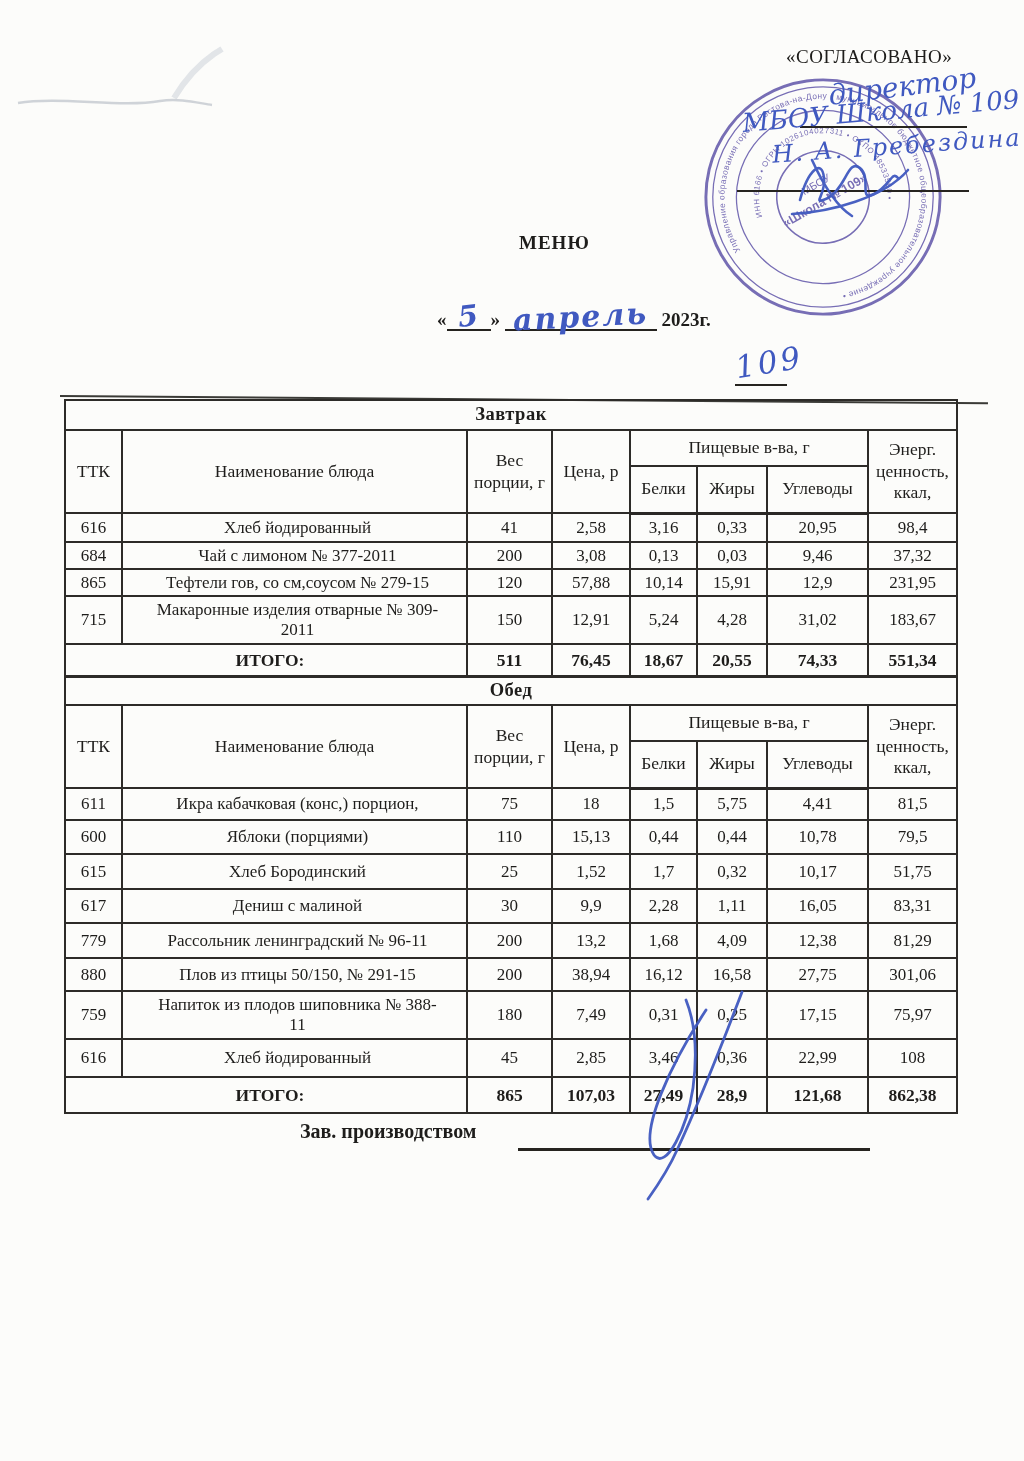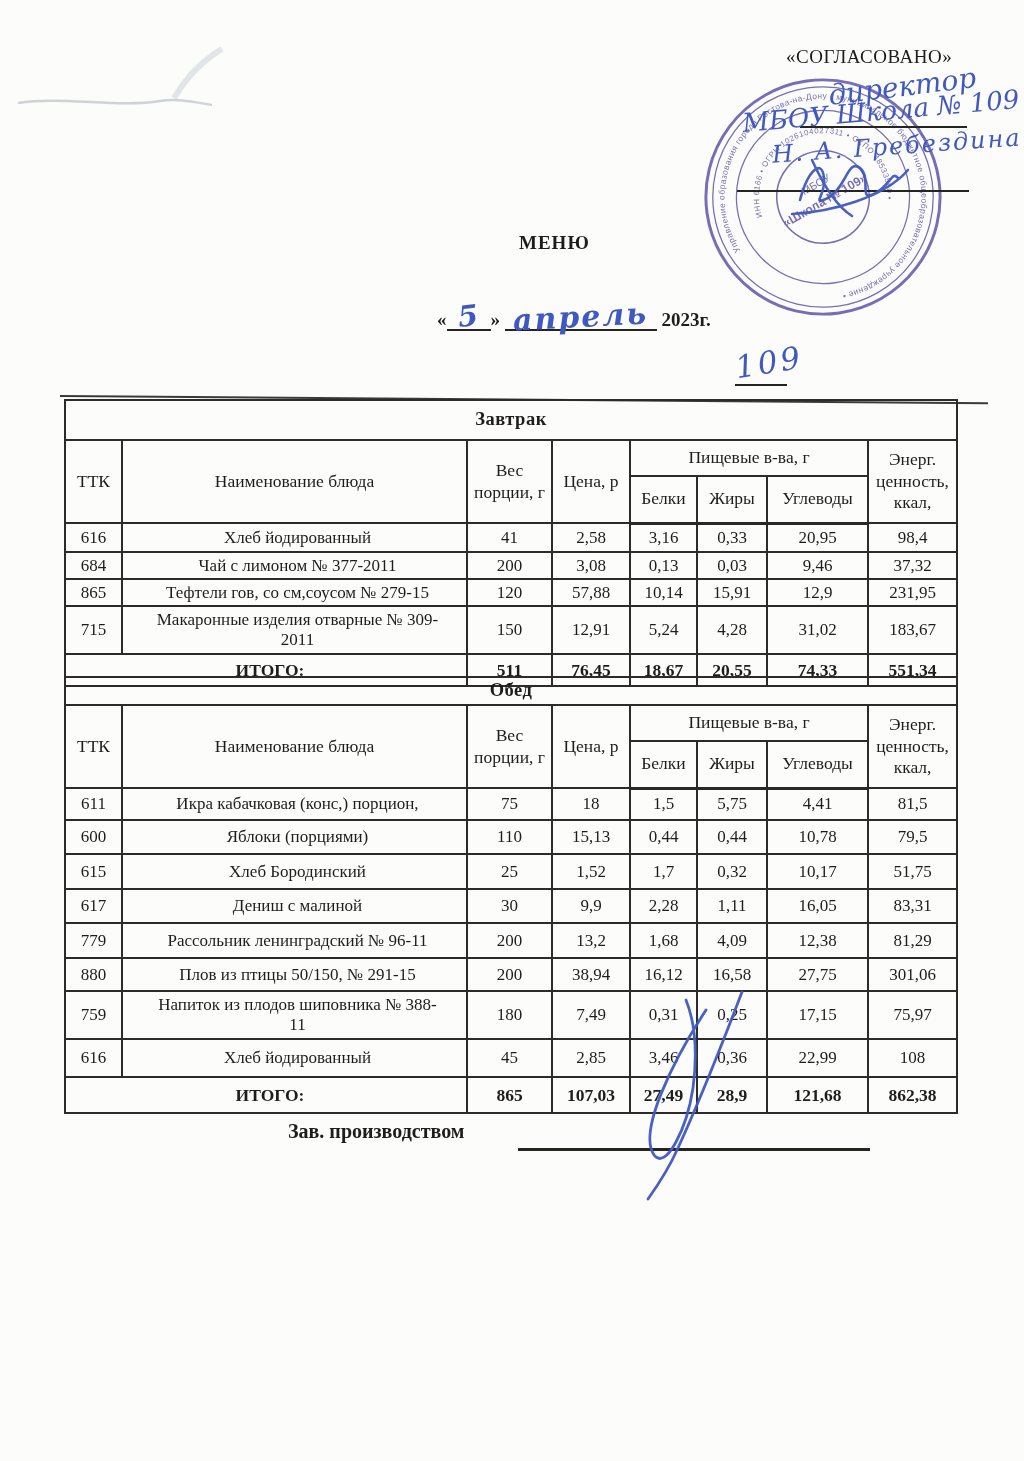--- a/index.html
+++ b/index.html
@@ -12,21 +12,21 @@
   
   .approved{left:786px;top:46px;font-size:19px;letter-spacing:.5px;}
   .org-title{left:199px;top:162px;font-size:19px;font-weight:bold;letter-spacing:.3px;}
   .menu-title{left:519px;top:232px;font-size:19px;font-weight:bold;letter-spacing:1px;}
   .menu-subtitle{left:325px;top:257px;font-size:18.5px;font-weight:bold;}
   .date-line{left:437px;top:303px;font-size:19px;font-weight:bold;white-space:nowrap;}
   .blank{display:inline-block;border-bottom:2px solid #25231f;text-align:center;vertical-align:bottom;}
   .blank-day{width:44px;}
   .blank-month{width:152px;}
   .production{left:397px;top:354px;font-size:19.5px;font-weight:bold;}
-  .footer-label{left:288px;top:1120px;font-size:20px;font-weight:bold;}
+  .footer-label{left:300px;top:1120px;font-size:20px;font-weight:bold;}
   
   .bline{position:absolute;background:#26241f;height:2px;}
   
   .hw{font-family:"DejaVu Serif",serif;font-style:italic;color:#4059c0;white-space:nowrap;}
   .hw-director{left:828px;top:70px;font-size:28px;transform:rotate(-7deg);}
   .hw-school{left:742px;top:96px;font-size:26px;transform:rotate(-5deg);}
   .hw-name{left:772px;top:132px;font-size:24px;transform:rotate(-4deg);letter-spacing:2px;}
   .hw-day{font-size:29px;line-height:20px;display:inline-block;transform:translateY(2px) rotate(-6deg);}
   .hw-month{font-size:30px;line-height:22px;display:inline-block;transform:translateY(3px) rotate(-3deg);letter-spacing:2px;}
   .hw-number{left:735px;top:344px;font-size:31px;transform:rotate(-9deg);letter-spacing:3px;}
@@ -124,21 +124,21 @@
         <col style="width:57px">
         <col style="width:345px">
         <col style="width:85px">
         <col style="width:78px">
         <col style="width:67px">
         <col style="width:70px">
         <col style="width:101px">
         <col style="width:89px">
       </colgroup>
     <tbody>
-        <tr style="height:40px">
+        <tr style="height:30px">
       <td colspan="8" class="title-cell">Завтрак</td>
     </tr>
     <tr class="head" style="height:36px">
       <td rowspan="2" class="head-bottom-cell">ТТК</td>
       <td rowspan="2">Наименование блюда</td>
       <td rowspan="2">Вес порции, г</td>
       <td rowspan="2">Цена, р</td>
       <td colspan="3">Пищевые в-ва, г</td>
       <td rowspan="2">Энерг. ценность, ккал,</td>
     </tr>

